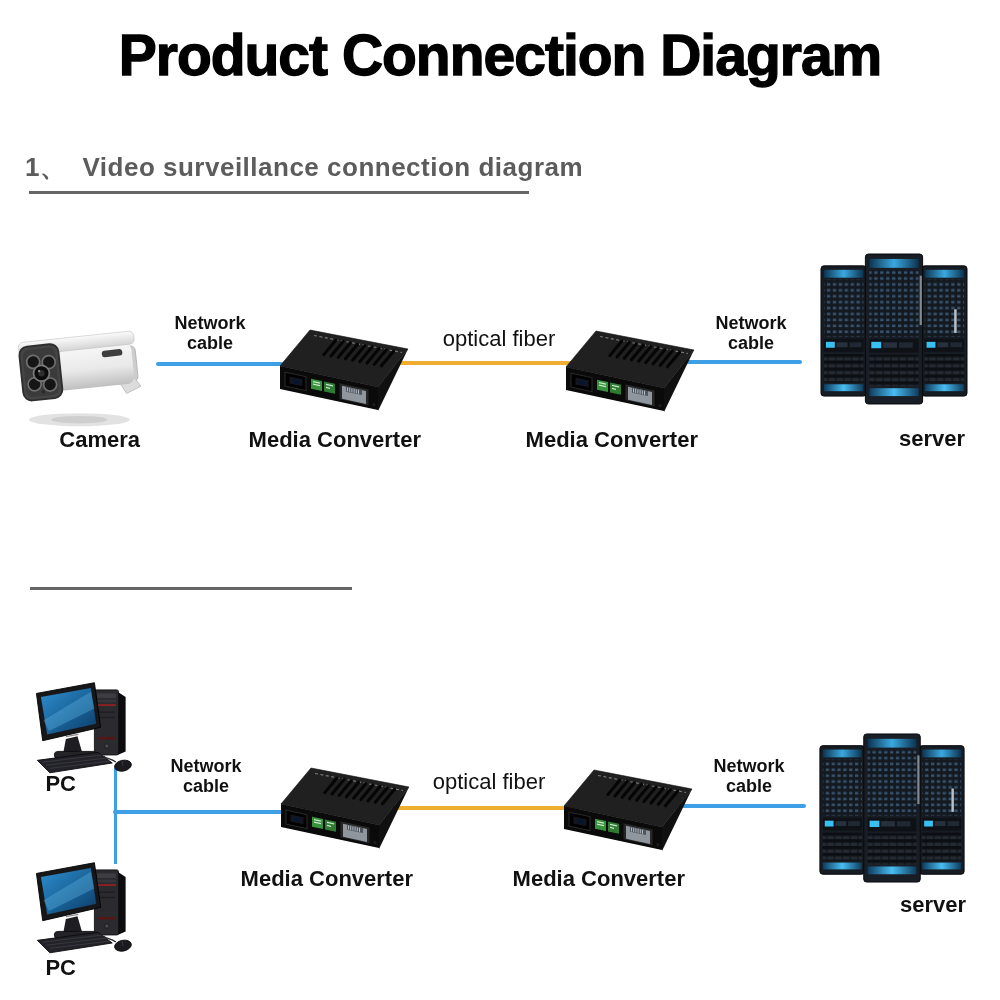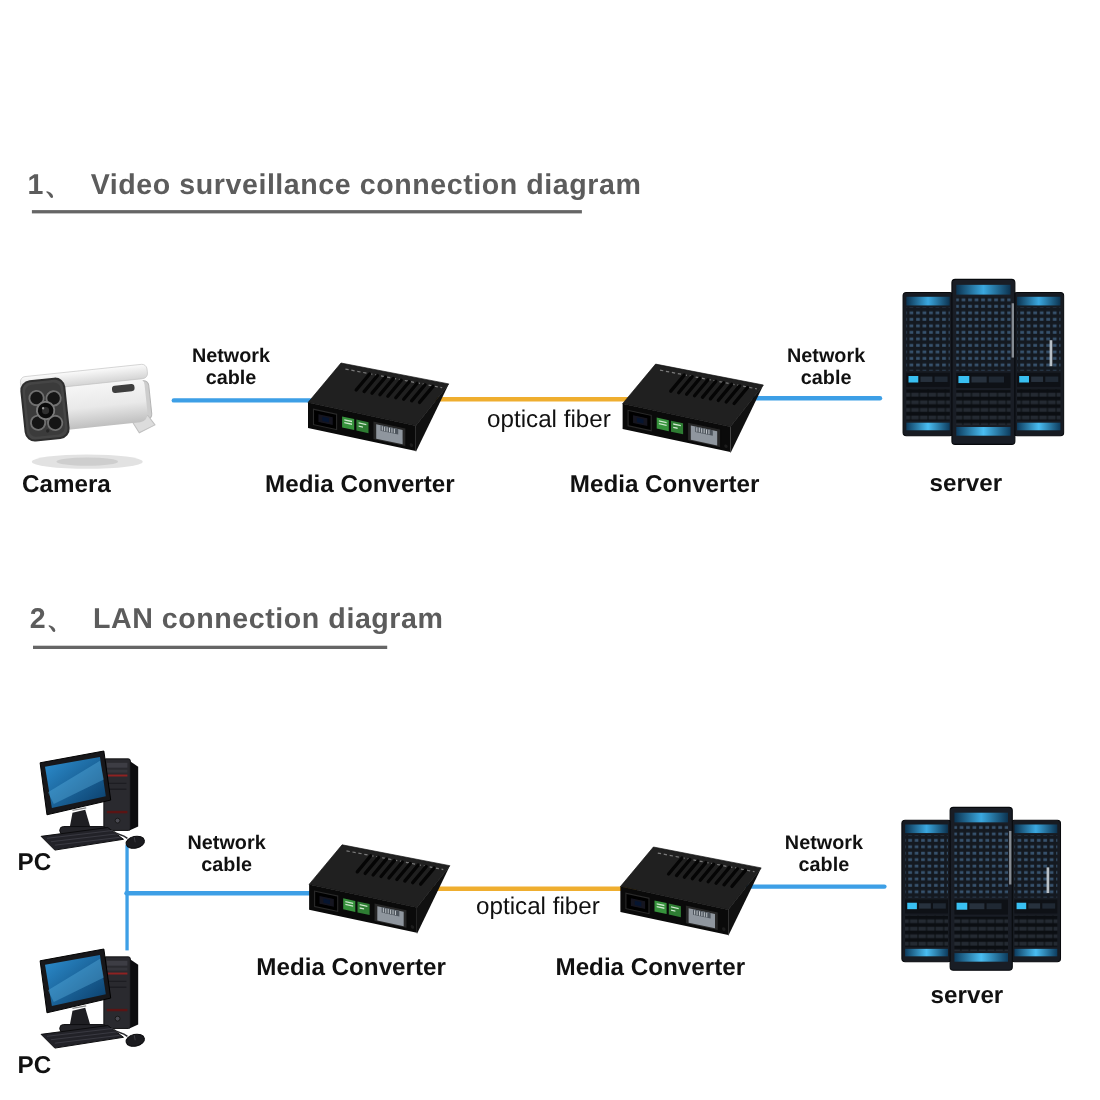--- a/index.html
+++ b/index.html
@@ -4,23 +4,23 @@
 <style>
   html,body{margin:0;padding:0;background:#fff;}
   #canvas{position:relative;width:1000px;height:1000px;background:#fff;overflow:hidden;
           font-family:"Liberation Sans",sans-serif;}
   .abs{position:absolute;}
   .title{left:0;top:22px;width:1000px;text-align:center;font-size:57px;font-weight:bold;
          letter-spacing:-1px;color:#000;-webkit-text-stroke:1.3px #000;}
   .sec-head{font-size:26px;font-weight:bold;color:#5c5c5c;letter-spacing:.5px;white-space:nowrap;}
   .sec-num{margin-right:16px;}
   .underline{height:3px;background:#666;}
-  .lbl{font-size:22px;font-weight:bold;color:#111;text-align:left;line-height:1.05;}
+  .lbl{font-size:22px;font-weight:bold;color:#111;text-align:right;line-height:1.05;}
   .nc{font-size:18px;font-weight:bold;color:#111;text-align:center;line-height:20px;}
-  .of{font-size:22px;font-weight:normal;color:#111;text-align:center;white-space:nowrap;margin-top:42px;}
+  .of{font-size:22px;font-weight:normal;color:#111;text-align:center;white-space:nowrap;}
   .line-h-blue{height:4px;background:#3D9FE6;border-radius:2px;}
   .line-v-blue{width:3px;background:#3D9FE6;}
   .line-h-yellow{height:4px;background:#EFAE2F;border-radius:2px;}
   svg.icon{display:block;}
 </style>
 </head>
 <body>
 
 <svg width="0" height="0" style="position:absolute" aria-hidden="true">
   <defs>
@@ -171,20 +171,21 @@
       <rect x="80" y="91.5" width="14" height="5.5" fill="#1f2833"></rect>
       <rect x="50" y="104" width="50" height="32" fill="url(#srvSlats)"></rect>
       <rect x="50" y="138" width="50" height="8" fill="url(#srvGlow2)"></rect>
       <rect x="101" y="24" width="2.2" height="50" fill="#dfe6ec" opacity="0.55"></rect>
     </symbol>
   </defs>
 </svg>
 
 <div id="canvas">
 
+  <div class="abs title">Product Connection Diagram</div>
 
   <div class="abs sec-head" style="left:25px;top:150px;">
     <span class="sec-num">1、</span><span>Video surveillance connection diagram</span>
   </div>
   <div class="abs underline" style="left:29px;top:191px;width:500px;"></div>
 
   <div class="abs line-h-blue" style="left:156px;top:362px;width:128px;"></div>
   <div class="abs line-h-yellow" style="left:390px;top:361px;width:188px;"></div>
   <div class="abs line-h-blue" style="left:684px;top:360px;width:118px;"></div>
 
@@ -202,23 +203,20 @@
     </svg>
 
   <div class="abs nc" style="left:162px;top:313px;width:96px;">Network cable</div>
   <div class="abs of" style="left:419px;top:326px;width:160px;">optical fiber</div>
   <div class="abs nc" style="left:703px;top:313px;width:96px;">Network cable</div>
   <div class="abs lbl" style="left:20px;top:428px;width:120px;">Camera</div>
   <div class="abs lbl" style="left:241px;top:428px;width:180px;">Media Converter</div>
   <div class="abs lbl" style="left:518px;top:428px;width:180px;">Media Converter</div>
   <div class="abs lbl" style="left:845px;top:427px;width:120px;">server</div>
 
-  <div class="abs sec-head" style="left:27px;top:545px;">
-    <span class="sec-num">2、</span><span>LAN connection diagram</span>
-  </div>
   <div class="abs underline" style="left:30px;top:587px;width:322px;"></div>
 
   <div class="abs line-v-blue" style="left:114px;top:768px;height:96px;"></div>
   <div class="abs line-h-blue" style="left:113px;top:810px;width:172px;"></div>
   <div class="abs line-h-yellow" style="left:392px;top:806px;width:188px;"></div>
   <div class="abs line-h-blue" style="left:678px;top:804px;width:128px;"></div>
 
   <svg class="abs icon" viewBox="0 0 120 112" style="left:32px;top:680px;width:107px;height:100px;">
       <use href="#sym-pc"></use>
     </svg>

